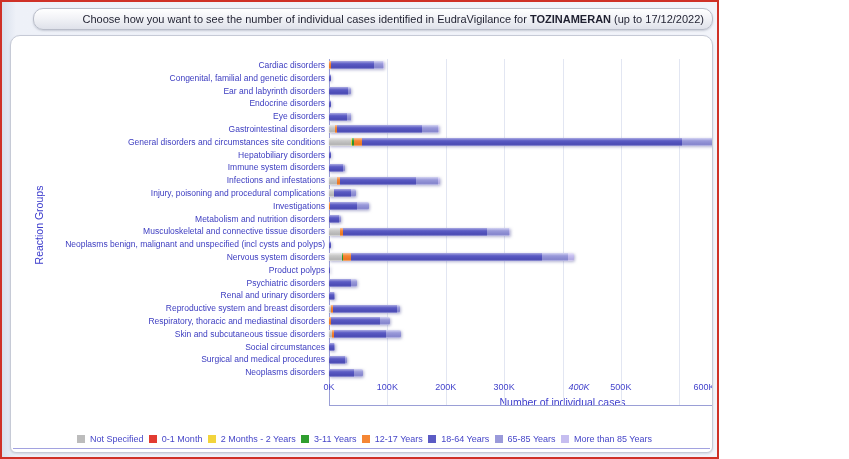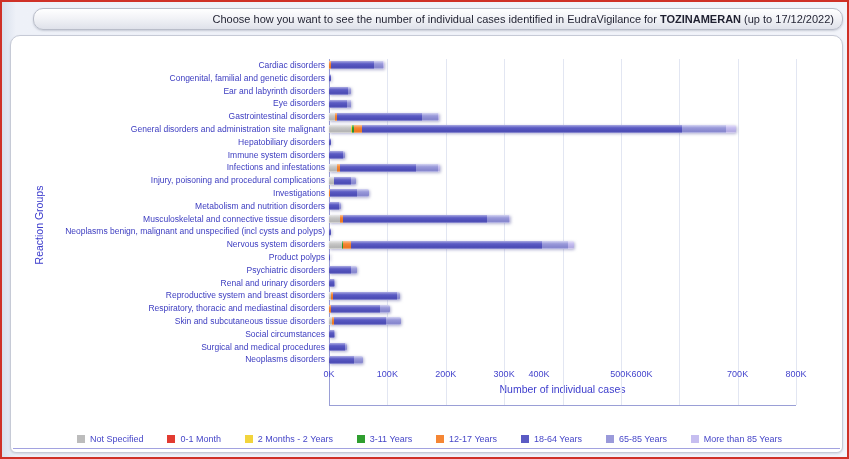--- a/index.html
+++ b/index.html
@@ -3,21 +3,21 @@
 <meta charset="utf-8">
 <style>
   html,body { margin:0; padding:0; }
   body {
     width:849px; height:459px;
     font-family:"Liberation Sans", sans-serif;
     background:#ffffff;
   }
   .frame {
     box-sizing:border-box;
-    width:849px; height:459px;
+    width:719px; height:459px;
     border:2px solid #cf3127;
     background:linear-gradient(to right,#d9e0ec 0px,#eef1f8 14px,#f2f4fa 100%);
     position:relative; overflow:hidden;
   }
   .header-bar {
     position:absolute; left:31px; right:4px; top:6px; height:22px;
     border:1px solid #b9bdc9; border-radius:10px;
     background:linear-gradient(to bottom,#ffffff 0%,#f2f3f7 45%,#dfe2ea 100%);
     box-shadow:0 1px 2px rgba(120,130,150,.35);
     display:flex; align-items:center; justify-content:flex-end;
@@ -126,20 +126,28 @@
           <div class="chart-row">
             <div class="cat-label">Ear and labyrinth disorders</div>
             <div class="bar-track">
               <div class="bar">
                 <div class="seg seg-5" style="width: 19.2638px;"></div>
                 <div class="seg seg-6" style="width: 2.91875px;"></div>
               </div>
             </div>
           </div>
           <div class="chart-row">
+            <div class="cat-label">Endocrine disorders</div>
+            <div class="bar-track">
+              <div class="bar">
+                <div class="seg seg-5" style="width: 2.335px;"></div>
+              </div>
+            </div>
+          </div>
+          <div class="chart-row">
             <div class="cat-label">Eye disorders</div>
             <div class="bar-track">
               <div class="bar">
                 <div class="seg seg-5" style="width: 17.5125px;"></div>
                 <div class="seg seg-6" style="width: 4.08625px;"></div>
                 <div class="seg seg-7" style="width: 0.58375px;"></div>
               </div>
             </div>
           </div>
           <div class="chart-row">
@@ -148,21 +156,21 @@
               <div class="bar">
                 <div class="seg seg-0" style="width: 5.8375px;"></div>
                 <div class="seg seg-4" style="width: 1.75125px;"></div>
                 <div class="seg seg-5" style="width: 85.8113px;"></div>
                 <div class="seg seg-6" style="width: 15.1775px;"></div>
                 <div class="seg seg-7" style="width: 1.75125px;"></div>
               </div>
             </div>
           </div>
           <div class="chart-row">
-            <div class="cat-label">General disorders and administration site malignant</div>
+            <div class="cat-label">General disorders and circumstances site conditions</div>
             <div class="bar-track">
               <div class="bar">
                 <div class="seg seg-0" style="width: 22.1825px;"></div>
                 <div class="seg seg-2" style="width: 1.1675px;"></div>
                 <div class="seg seg-3" style="width: 1.75125px;"></div>
                 <div class="seg seg-4" style="width: 8.1725px;"></div>
                 <div class="seg seg-5" style="width: 319.895px;"></div>
                 <div class="seg seg-6" style="width: 43.7812px;"></div>
                 <div class="seg seg-7" style="width: 9.92375px;"></div>
               </div>
@@ -343,23 +351,23 @@
                 <div class="seg seg-6" style="width: 8.75625px;"></div>
               </div>
             </div>
           </div>
         </div>
       <div class="x-ticks" id="x-ticks">
           <div class="x-tick-label" style="left: 306px;">0K</div>
           <div class="x-tick-label" style="left: 364.375px;">100K</div>
           <div class="x-tick-label" style="left: 422.75px;">200K</div>
           <div class="x-tick-label" style="left: 481.125px;">300K</div>
-          <div class="x-tick-label" style="left: 516px;">400K</div>
+          <div class="x-tick-label" style="left: 556px; font-style: italic;">400K</div>
           <div class="x-tick-label" style="left: 597.875px;">500K</div>
-          <div class="x-tick-label" style="left: 619px;">600K</div>
+          <div class="x-tick-label" style="left: 681px;">600K</div>
           <div class="x-tick-label" style="left: 714.625px;">700K</div>
           <div class="x-tick-label" style="left: 773px;">800K</div>
         </div>
       <div class="x-axis-title">Number of individual cases</div>
     </div>
     <div class="legend" id="legend">
         <div class="legend-item">
           <span class="legend-swatch" style="background: rgb(188, 188, 188);"></span>
           <span class="legend-label">Not Specified</span>
         </div>

